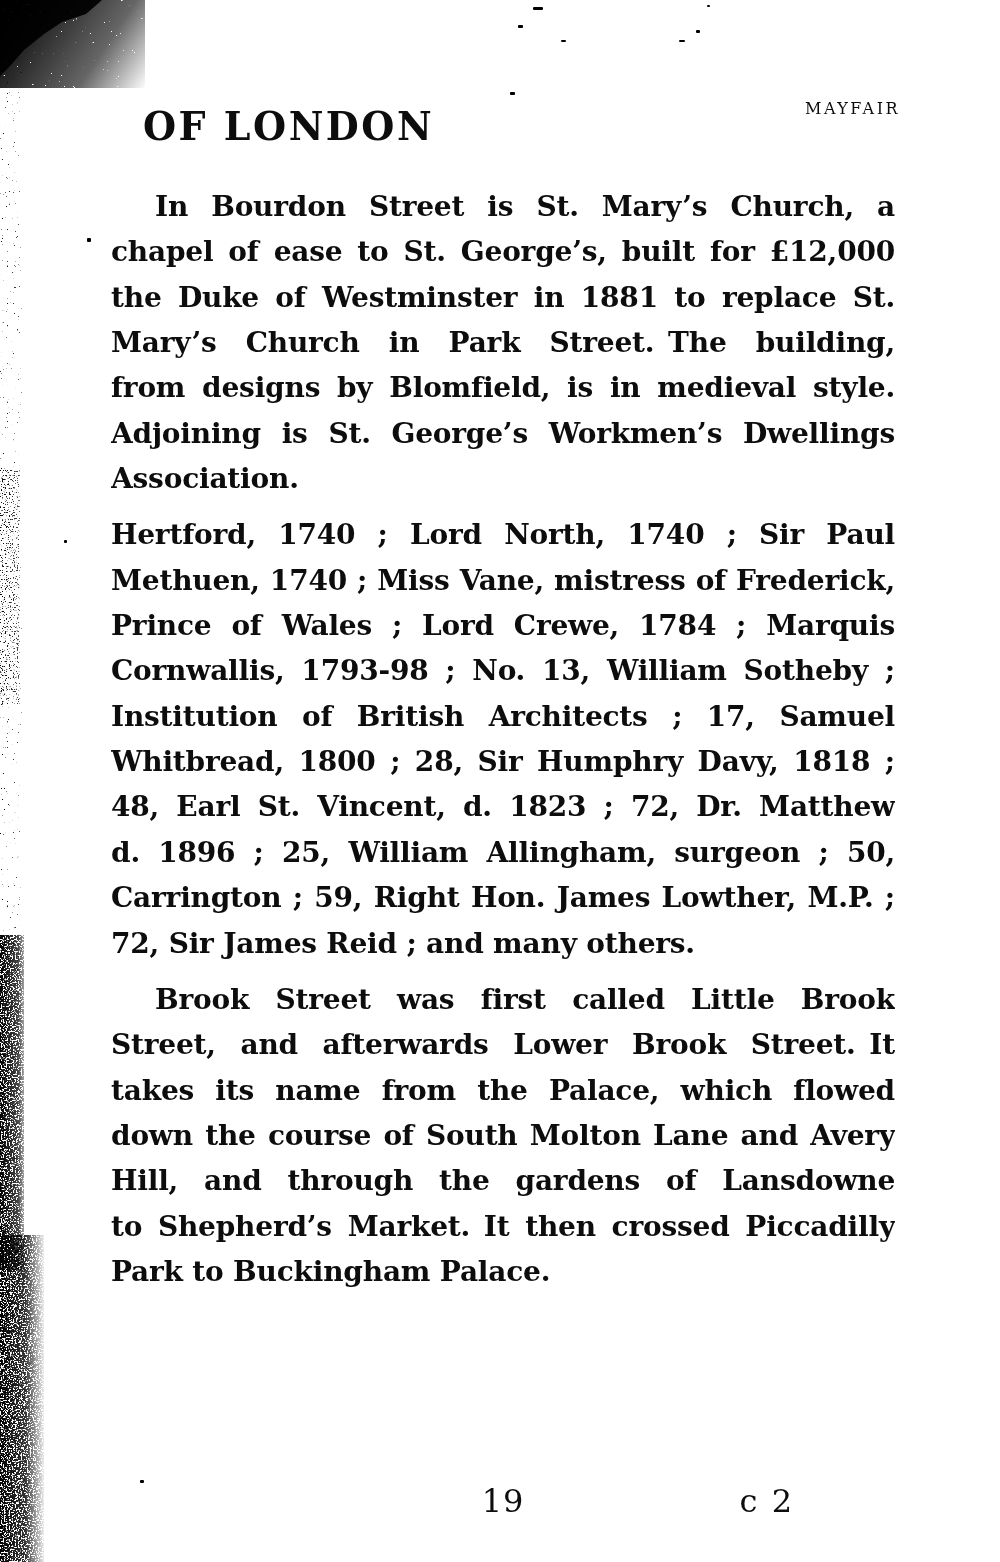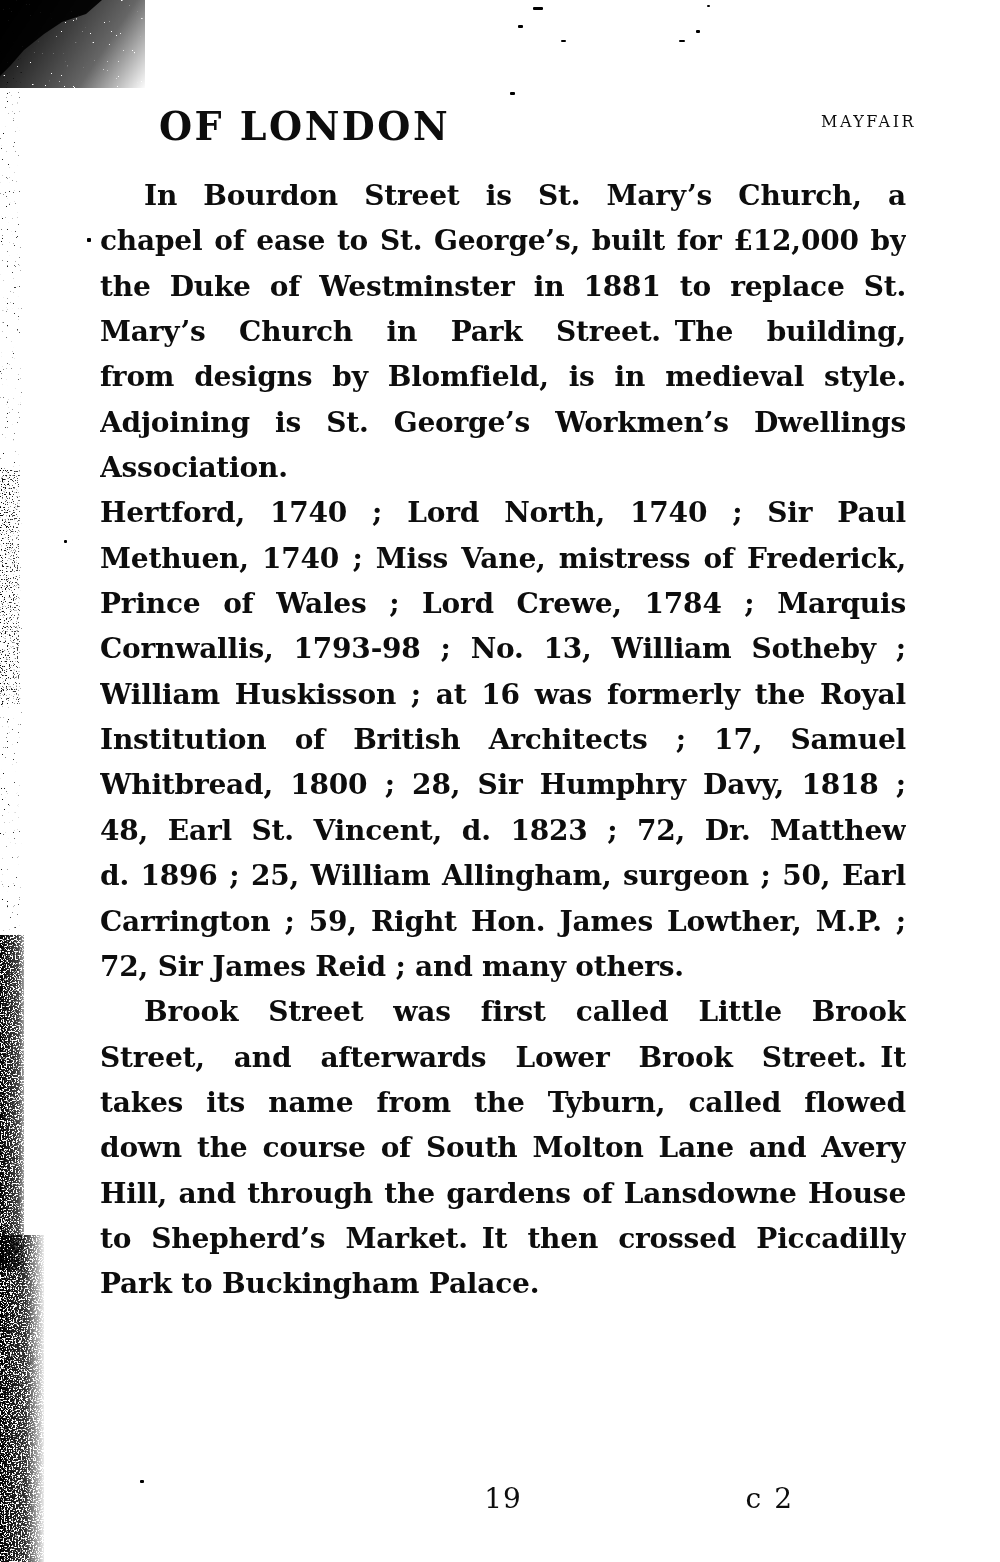--- a/index.html
+++ b/index.html
@@ -12,55 +12,55 @@
     overflow: hidden;
     font-family: "DejaVu Serif", "Liberation Serif", serif;
     color: #0d0d0d;
   }
   .scan-page {
     position: absolute; inset: 0;
   }
   
   .page-header {
     position: absolute;
-    top: 103px; left: 116px; width: 806px;
-    display: flex; justify-content: space-between; align-items: center;
+    top: 103px; left: 100px; width: 806px;
+    display: flex; justify-content: space-between; align-items: flex-start;
   }
   .book-title {
     font-size: 38px; font-weight: 700; letter-spacing: 2.5px;
     margin-left: 43px;
     transform: scaleY(1.04);
   }
   .running-head {
     font-size: 16px; font-weight: 400; letter-spacing: 2.5px;
     position: relative; top: -4px; margin-right: 6px;
   }
   
   .body-text {
     position: absolute;
     top: 173px; left: 100px; width: 806px;
   }
-  .paragraph { margin: 0; }
+  .paragraph { margin: 11px; }
   .line {
     font-size: 28px; font-weight: 700;
     line-height: 45.35px;
     letter-spacing: -0.2px;
     text-align: justify;
     text-align-last: justify;
     white-space: normal;
     max-height: 45.35px; overflow: hidden;
   }
   .line.first { text-indent: 44px; }
   .line.last  { text-align-last: left; }
   
   .page-footer {
     position: absolute;
     top: 1482px; left: 100px; width: 806px;
     height: 46px;
-    font-size: 28px; font-weight: 400;
+    font-size: 32px; font-weight: 400;
   }
   .page-number {
     position: absolute; left: 0; right: 0; text-align: center;
     letter-spacing: 1px;
   }
   .signature-mark {
     position: absolute; right: 112px;
     letter-spacing: 2px;
   }
   
@@ -154,32 +154,31 @@
         <div class="line">Mary’s Church in Park Street. The building,</div>
         <div class="line">from designs by Blomfield, is in medieval style.</div>
         <div class="line">Adjoining is St. George’s Workmen’s Dwellings</div>
         <div class="line last">Association.</div>
       </div>
       <div class="paragraph">
         <div class="line">Hertford, 1740 ; Lord North, 1740 ; Sir Paul</div>
         <div class="line">Methuen, 1740 ; Miss Vane, mistress of Frederick,</div>
         <div class="line">Prince of Wales ; Lord Crewe, 1784 ; Marquis</div>
         <div class="line">Cornwallis, 1793-98 ; No. 13, William Sotheby ;</div>
-        <div class="line">William Huskisson ; at 16 was formerly the Royal</div>
         <div class="line">Institution of British Architects ; 17, Samuel</div>
         <div class="line">Whitbread, 1800 ; 28, Sir Humphry Davy, 1818 ;</div>
         <div class="line">48, Earl St. Vincent, d. 1823 ; 72, Dr. Matthew</div>
         <div class="line">d. 1896 ; 25, William Allingham, surgeon ; 50, Earl</div>
         <div class="line">Carrington ; 59, Right Hon. James Lowther, M.P. ;</div>
         <div class="line last">72, Sir James Reid ; and many others.</div>
       </div>
       <div class="paragraph">
         <div class="line first">Brook Street was first called Little Brook</div>
         <div class="line">Street, and afterwards Lower Brook Street. It</div>
-        <div class="line">takes its name from the Tyburn, called flowed</div>
+        <div class="line">takes its name from the Palace, which flowed</div>
         <div class="line">down the course of South Molton Lane and Avery</div>
         <div class="line">Hill, and through the gardens of Lansdowne House</div>
         <div class="line">to Shepherd’s Market. It then crossed Piccadilly</div>
         <div class="line last">Park to Buckingham Palace.</div>
       </div>
     </div>
 
   <div class="page-footer">
     <span class="page-number">19</span>
     <span class="signature-mark">c 2</span>

